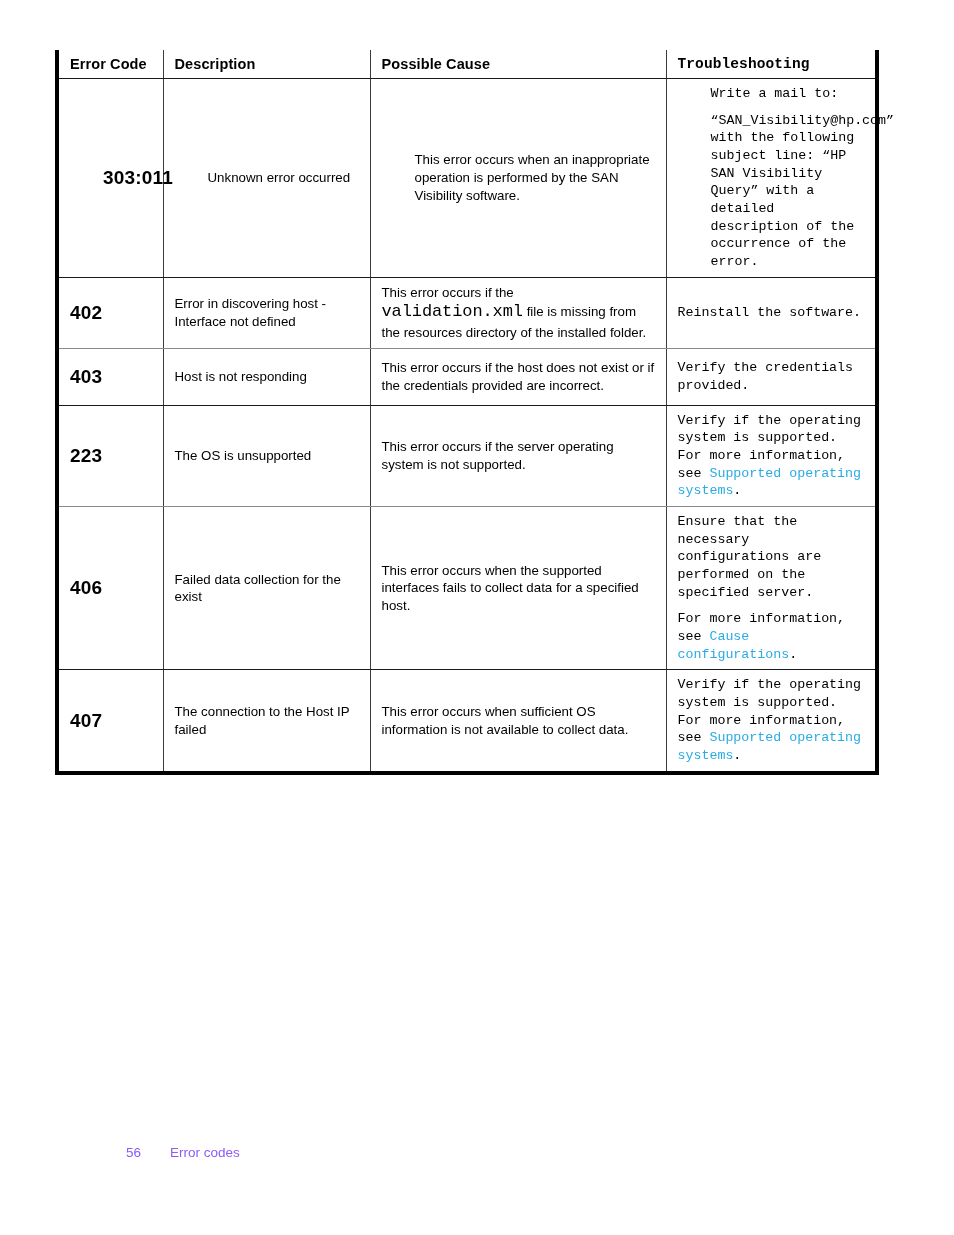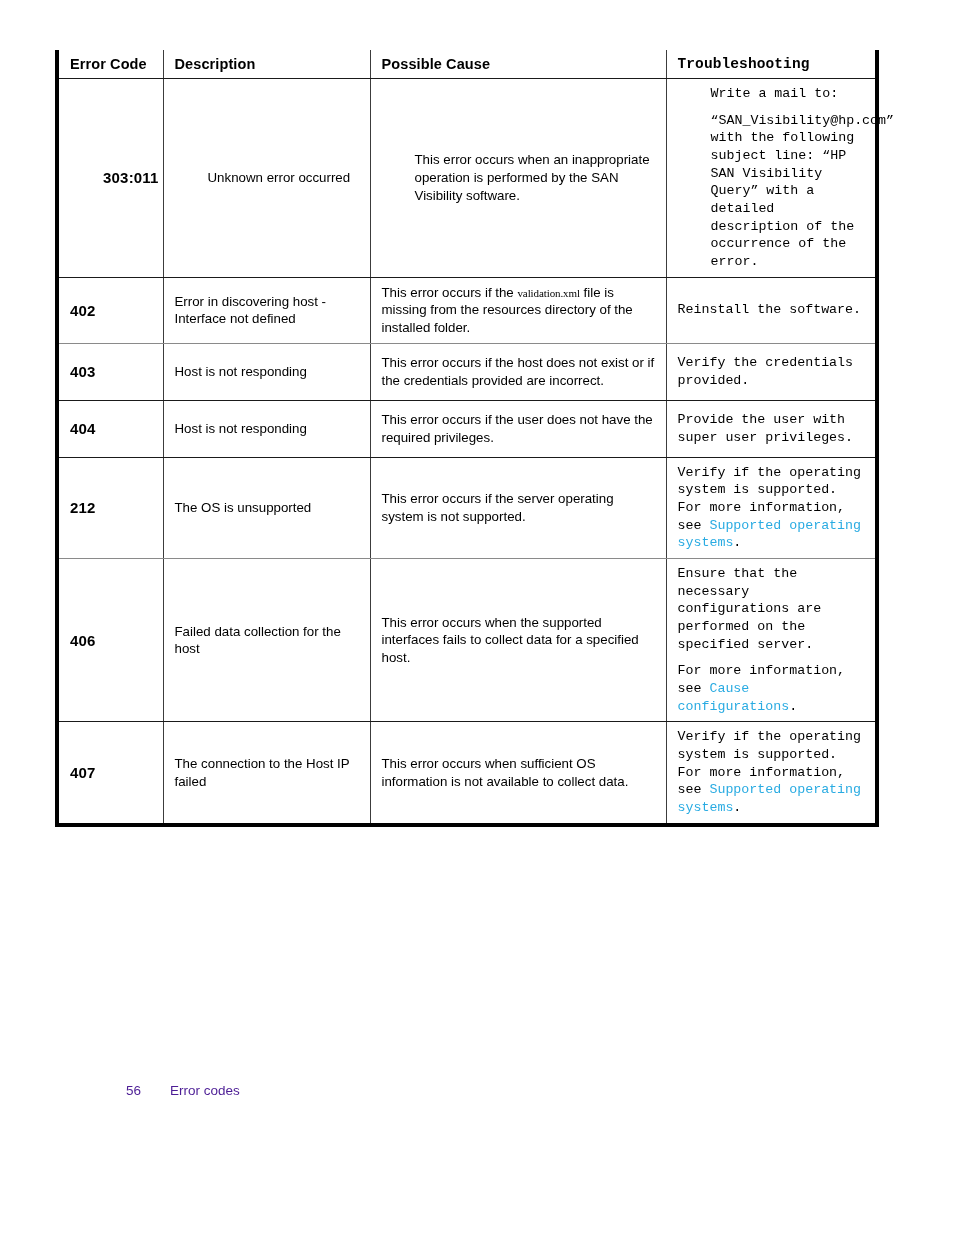--- a/index.html
+++ b/index.html
@@ -68,40 +68,40 @@
     font-size: 14.5px;
     font-weight: bold;
     letter-spacing: 0.1px;
     padding-top: 9px;
     padding-bottom: 10px;
     border-bottom: 3px solid #000000;
     border-right: 1px solid #6e6e6e;
   }
 
   td.code {
-    font-size: 15px;
+    font-size: 19px;
     font-weight: bold;
     letter-spacing: 0.2px;
   }
   td.cell {
     font-size: 13.3px;
     line-height: 1.33;
     font-weight: normal;
   }
 
   td.cell p {
     margin: 0 0 9px 0;
   }
   td.cell p:last-child {
     margin-bottom: 0;
   }
 
   code.mono {
-    font-family: Liberation Serif, serif;
-    font-size: 11px;
+    font-family: Liberation Mono, monospace;
+    font-size: 17px;
     letter-spacing: -0.1px;
   }
 
   a.xref {
     color: #29abe2;
     text-decoration: none;
   }
 
   
   tr.r-303 td { height: 118px; padding-left: 44px; }
@@ -114,23 +114,23 @@
   tr.r-407 td { height: 60px; }
 
   
   tr.r-402 td { border-bottom-color: #8a8a8a; }
   tr.r-405 td { border-bottom-color: #8a8a8a; }
 
   
   .footer {
     position: absolute;
     left: 126px;
-    top: 1083px;
+    top: 1145px;
     font-size: 13.5px;
-    color: #4c1d95;
+    color: #8b5cf6;
     white-space: nowrap;
   }
   .footer .pg-num {
     display: inline-block;
     width: 44px;
   }
 </style>
 </head>
 <body>
 
@@ -174,37 +174,31 @@
           <td class="cell">Reinstall the software.</td>
         </tr>
 
         <tr class="r-403">
           <td class="code">403</td>
           <td class="cell">Host is not responding</td>
           <td class="cell">This error occurs if the host does not exist or if the credentials provided are incorrect.</td>
           <td class="cell">Verify the credentials provided.</td>
         </tr>
 
-        <tr class="r-404">
-          <td class="code">404</td>
-          <td class="cell">Host is not responding</td>
-          <td class="cell">This error occurs if the user does not have the required privileges.</td>
-          <td class="cell">Provide the user with super user privileges.</td>
-        </tr>
 
         <tr class="r-405">
-          <td class="code">212</td>
+          <td class="code">223</td>
           <td class="cell">The OS is unsupported</td>
           <td class="cell">This error occurs if the server operating system is not supported.</td>
           <td class="cell"><span>Verify if the operating system is supported. For more information, see </span><a class="xref" href="#">Supported operating systems</a><span>.</span></td>
         </tr>
 
         <tr class="r-406">
           <td class="code">406</td>
-          <td class="cell">Failed data collection for the host</td>
+          <td class="cell">Failed data collection for the exist</td>
           <td class="cell">This error occurs when the supported interfaces fails to collect data for a specified host.</td>
           <td class="cell">
             <p>Ensure that the necessary configurations are performed on the specified server.</p>
             <p><span>For more information, see </span><a class="xref" href="#">Cause configurations</a><span>.</span></p>
           </td>
         </tr>
 
         <tr class="r-407">
           <td class="code">407</td>
           <td class="cell">The connection to the Host IP failed</td>

